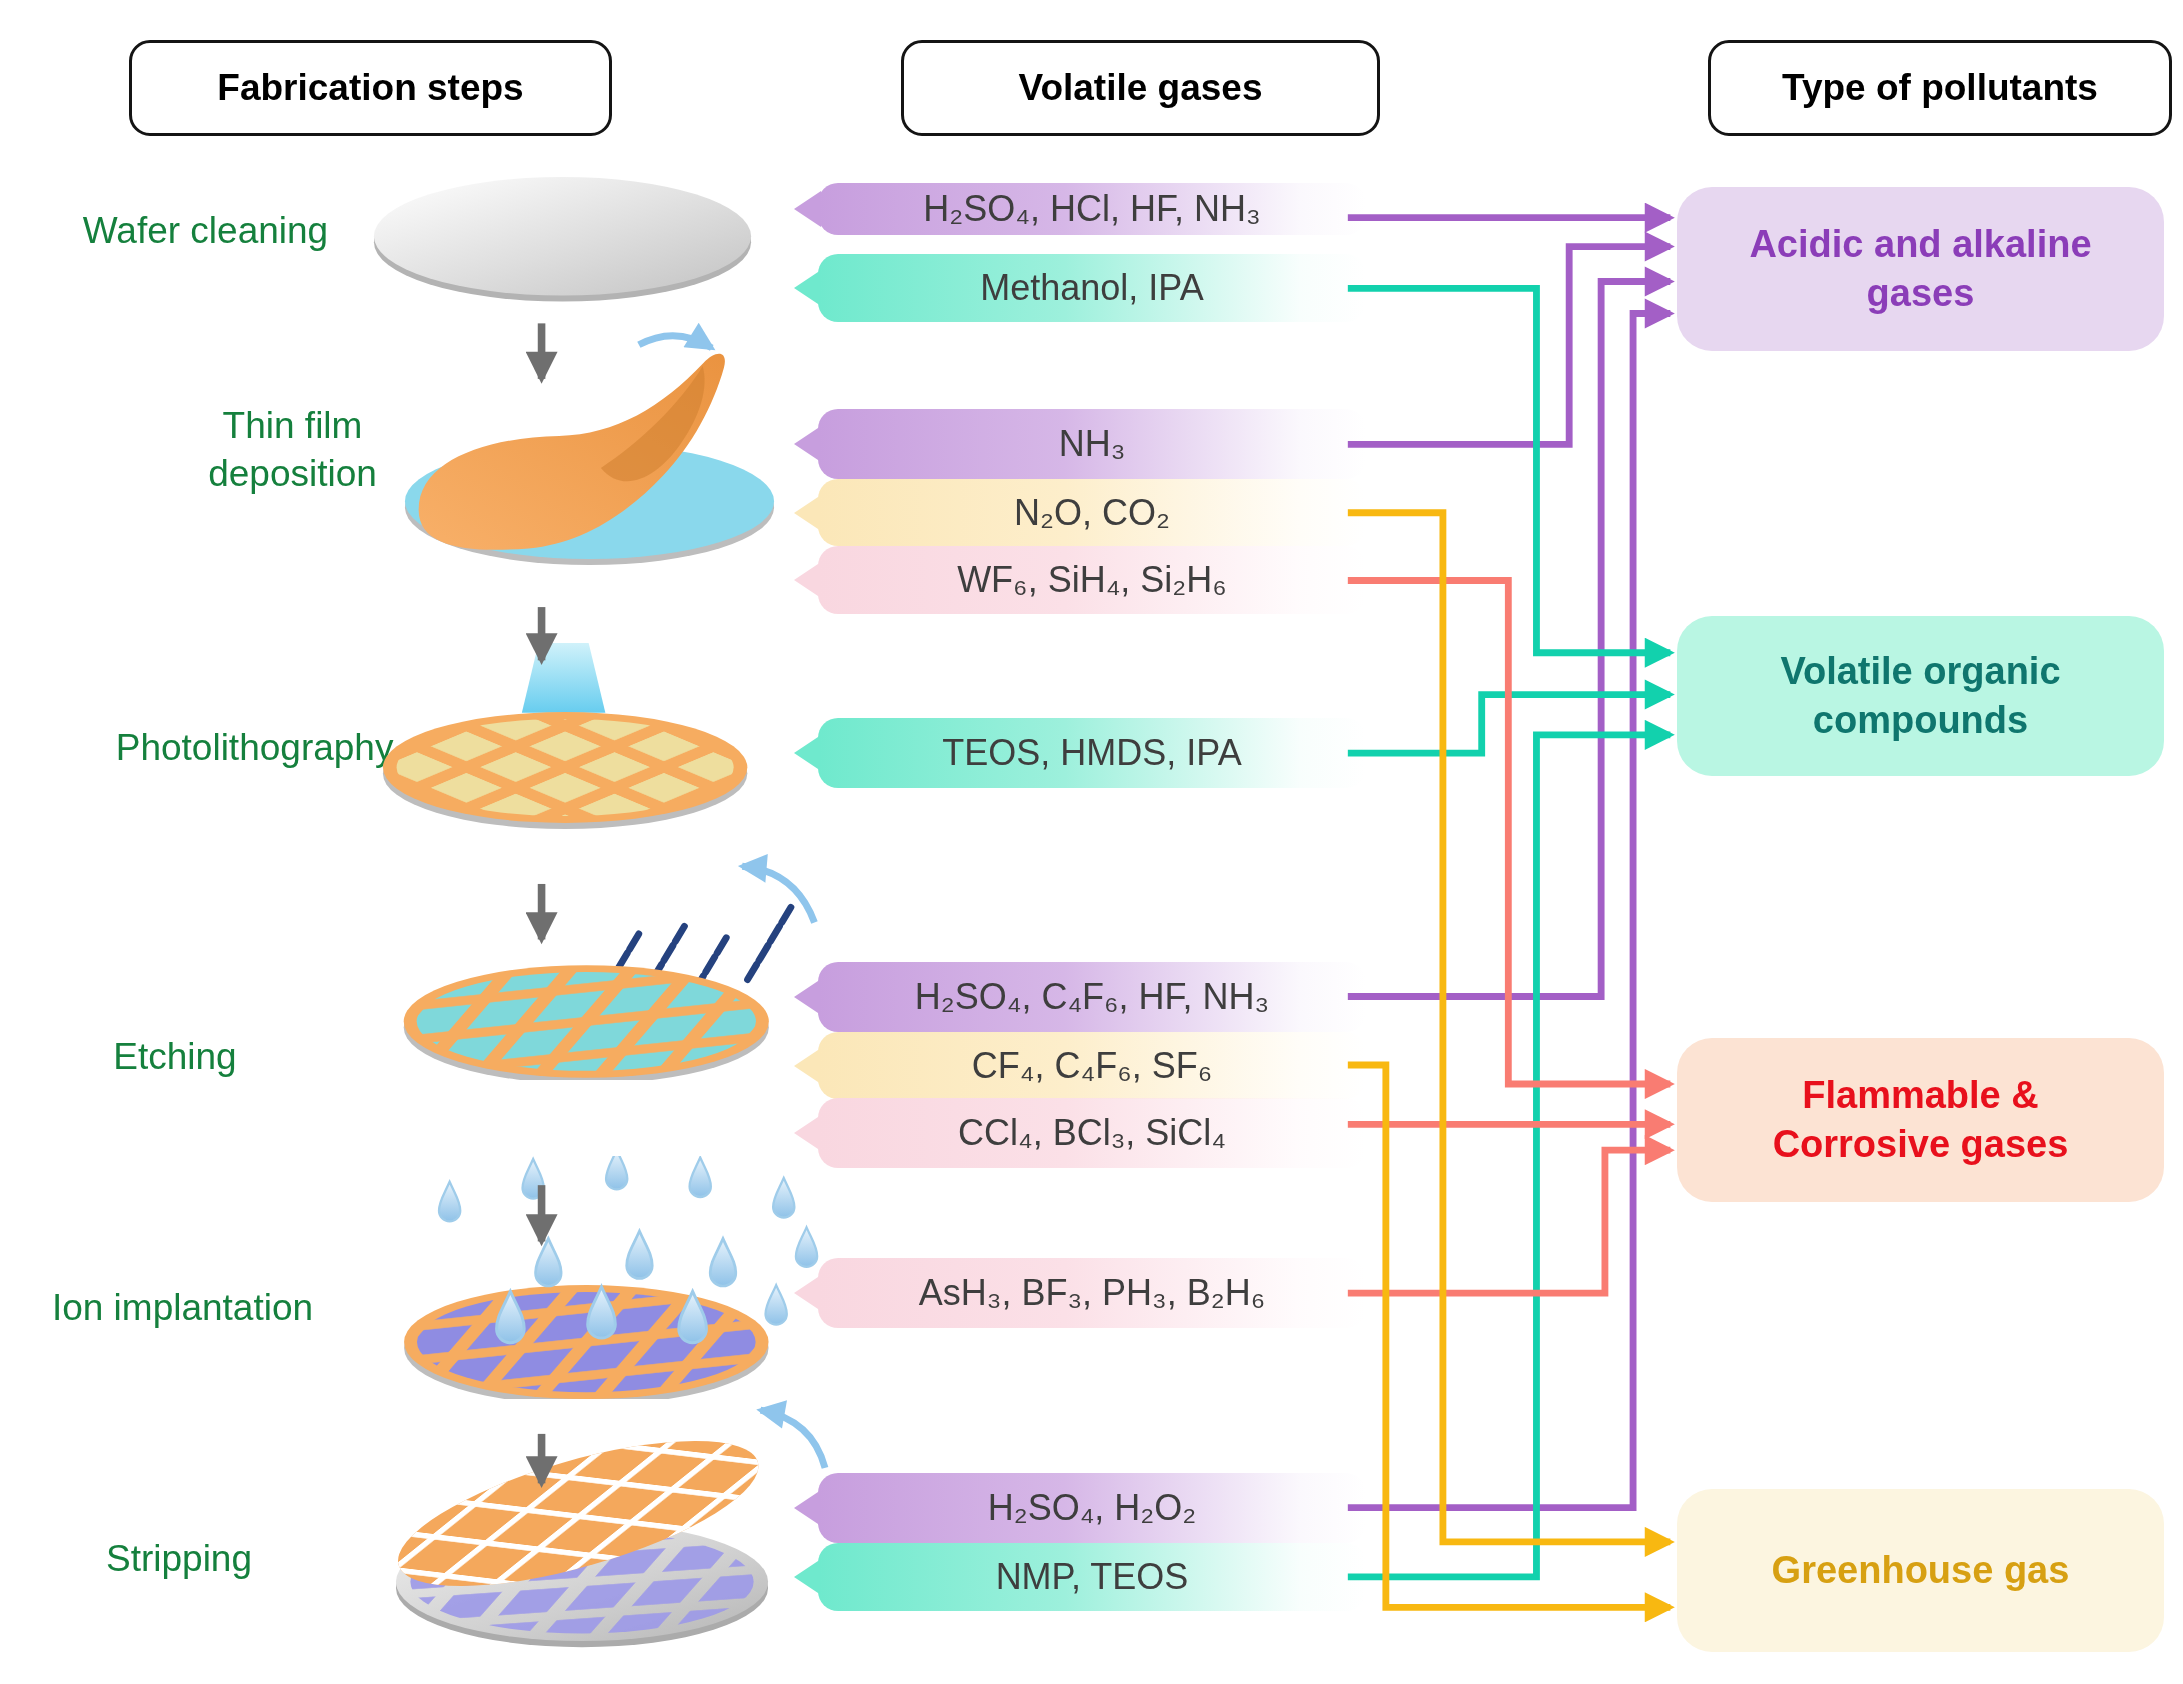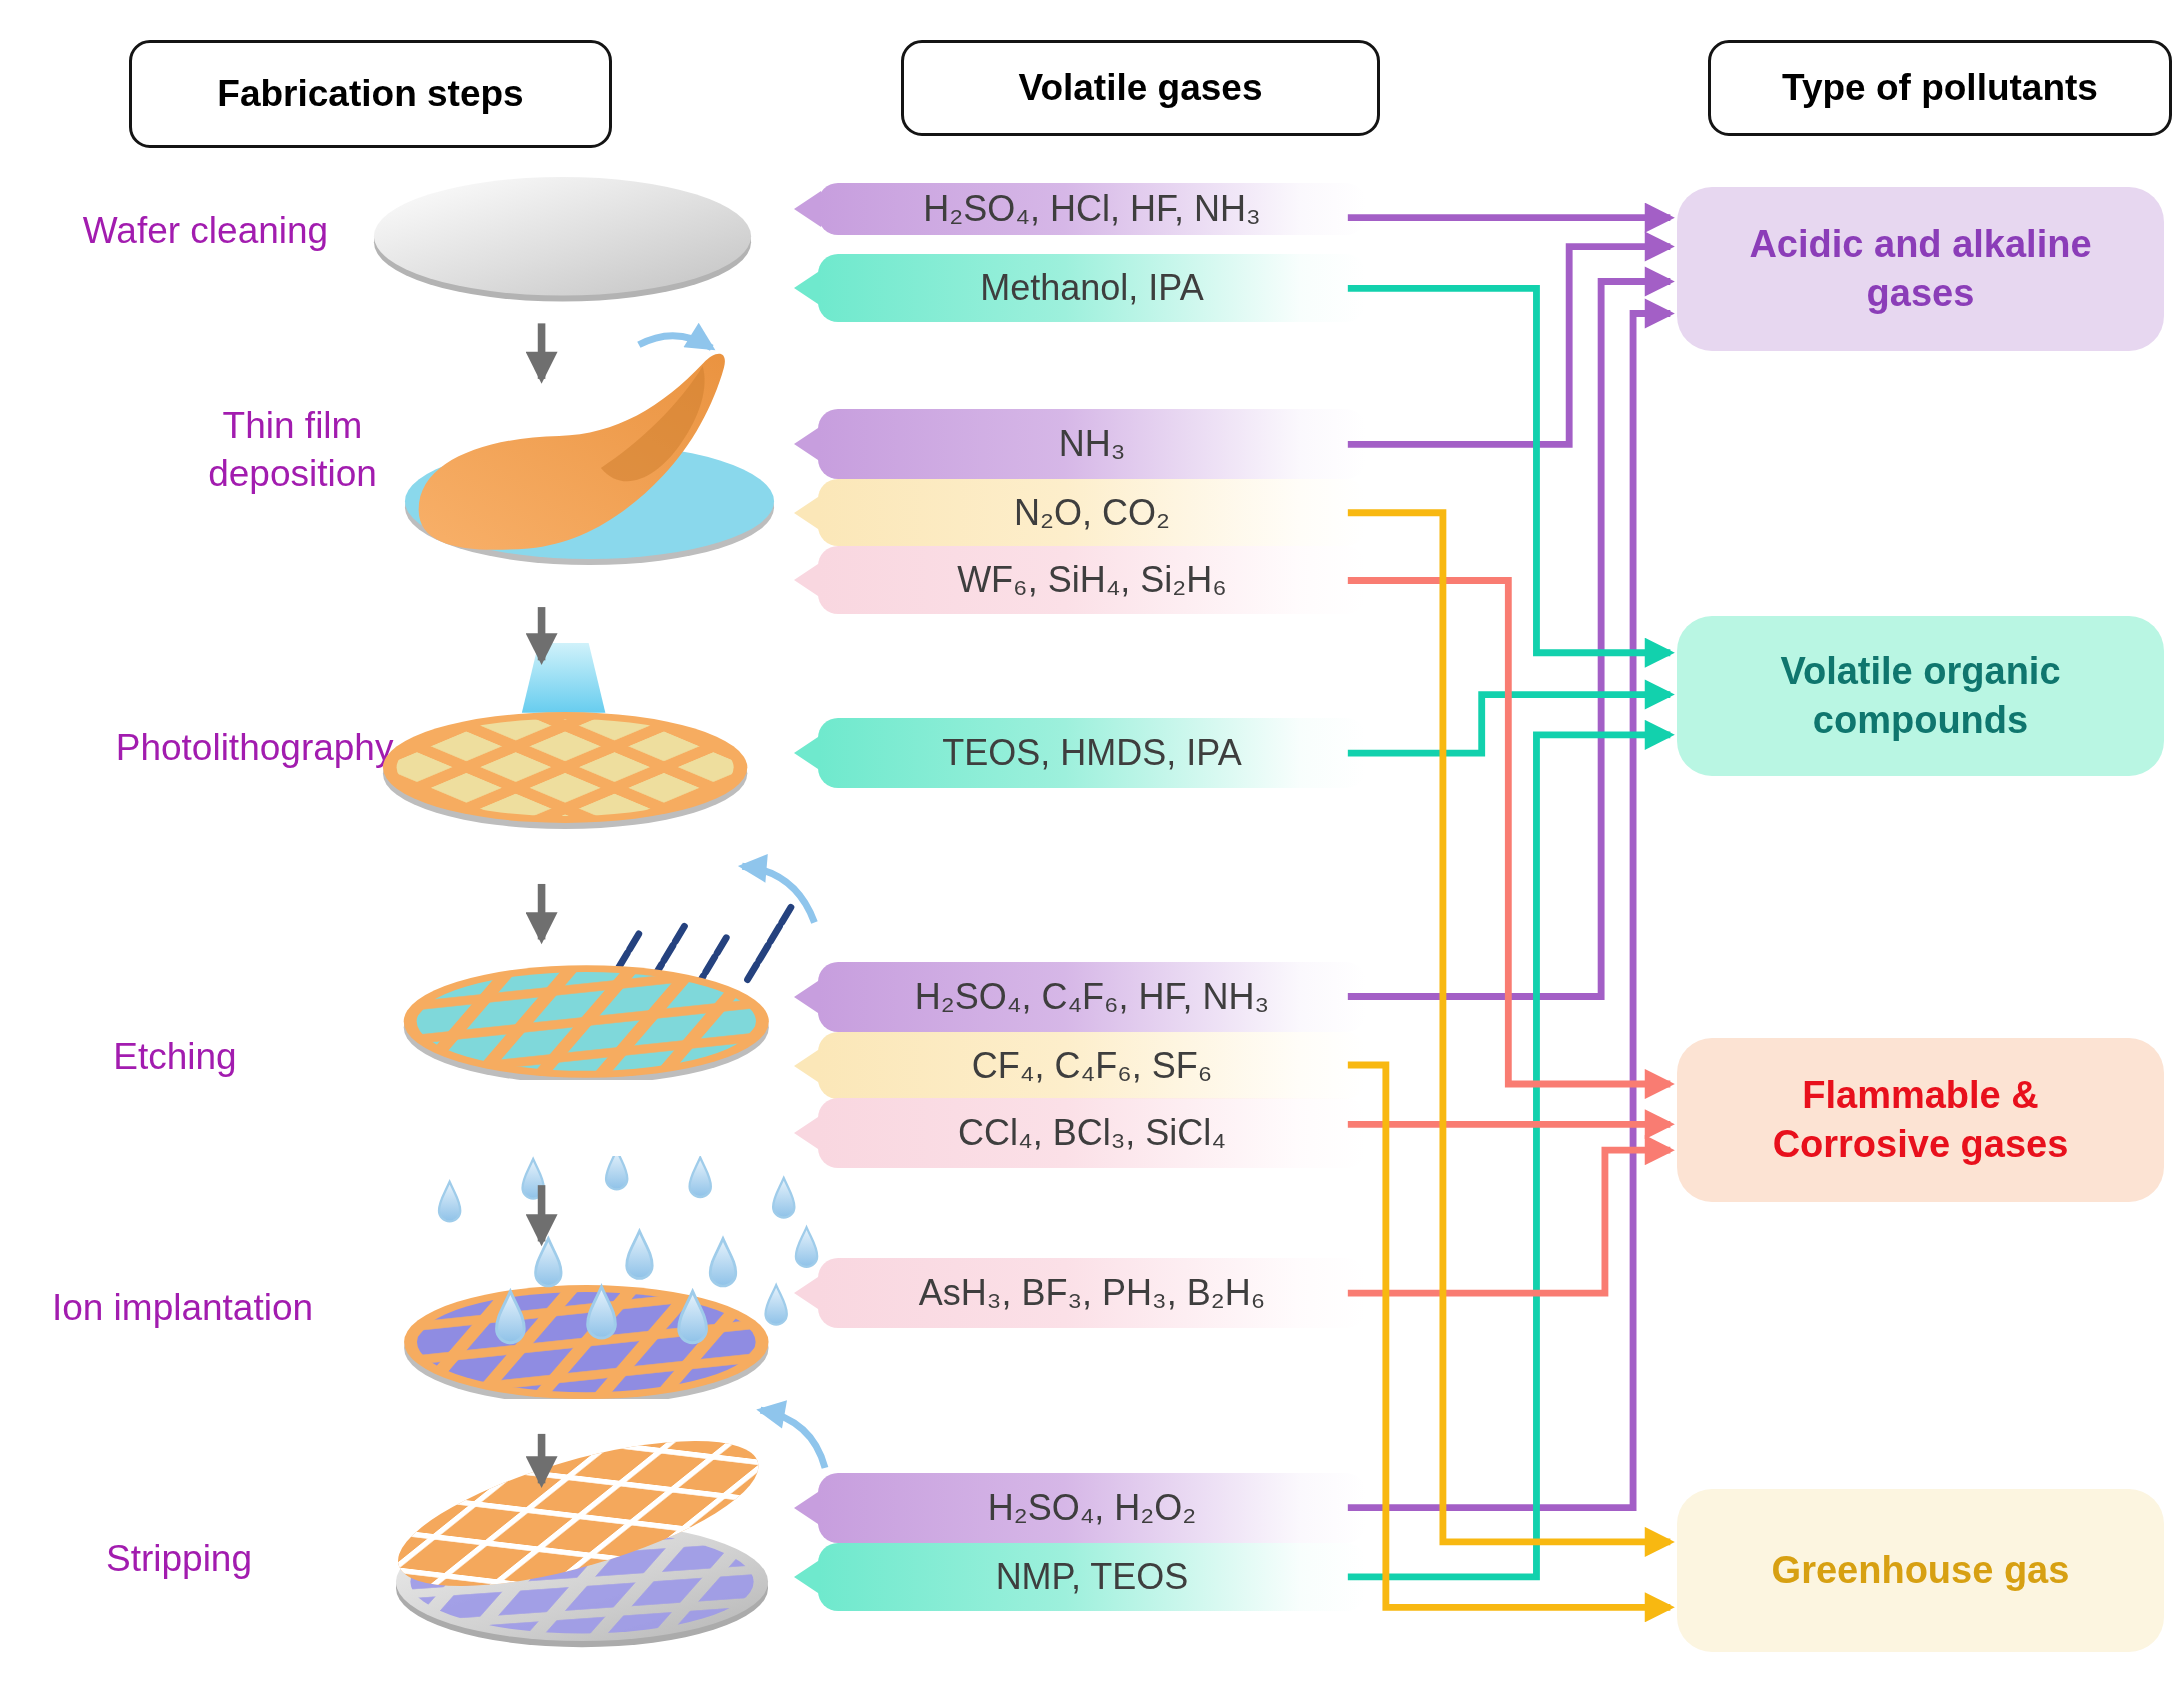--- a/index.html
+++ b/index.html
@@ -1,18 +1,18 @@
 <!DOCTYPE html>
 <html style="font-size:12px"><head>
 <meta charset="utf-8">
 <style>
   html,body{margin:0;padding:0;background:#ffffff;}
   body{width:2183px;height:1685px;position:relative;font-family:"Liberation Sans",sans-serif;overflow:hidden;}
   .hdr{position:absolute;background:#fff;border:3px solid #141414;border-radius:21px;display:flex;align-items:center;justify-content:center;font-weight:bold;font-size:37px;color:#000;box-sizing:border-box;}
-  .step-label{position:absolute;font-size:37px;color:#a21caf;text-align:center;white-space:pre-line;line-height:1.3;}
+  .step-label{position:absolute;font-size:37px;color:#15803d;text-align:center;white-space:pre-line;line-height:1.3;}
   .bubble{position:absolute;left:818px;width:548px;border-radius:20px;display:flex;align-items:center;justify-content:center;font-size:36px;color:#3e3e3e;}
   .bubble::before{content:"";position:absolute;left:-24px;top:50%;transform:translateY(-50%);border-top:18px solid transparent;border-bottom:18px solid transparent;border-right:27px solid transparent;}
   .bubble.purple{background:linear-gradient(90deg,#c79ede 0%,#d6b7e7 45%,rgba(243,236,249,0.35) 88%,rgba(255,255,255,0) 100%);}
   .bubble.purple::before{border-right-color:#c79ede;}
   .bubble.teal{background:linear-gradient(90deg,#6fe9cd 0%,#9df0dc 45%,rgba(235,252,248,0.35) 88%,rgba(255,255,255,0) 100%);}
   .bubble.teal::before{border-right-color:#6fe9cd;}
   .bubble.yellow{background:linear-gradient(90deg,#fbe7b8 0%,#fdeecb 45%,rgba(255,250,238,0.4) 88%,rgba(255,255,255,0) 100%);}
   .bubble.yellow::before{border-right-color:#fbe7b8;}
   .bubble.pink{background:linear-gradient(90deg,#f9d7e0 0%,#fbe0e7 45%,rgba(255,246,249,0.4) 88%,rgba(255,255,255,0) 100%);}
   .bubble.pink::before{border-right-color:#f9d7e0;}
@@ -20,21 +20,21 @@
   .pbox.acidic{background:#e7d7f0;color:#8b3db8;}
   .pbox.voc{background:#b9f6e3;color:#0f766e;}
   .pbox.flammable{background:#fce3d3;color:#e8101c;}
   .pbox.greenhouse{background:#fcf5e0;color:#d7a012;}
   svg.ill{position:absolute;}
   svg.overlay{position:absolute;left:0;top:0;pointer-events:none;}
 </style>
 </head>
 <body>
 
-<div class="hdr" style="left:129px;top:40px;width:483px;height:108px">Fabrication steps</div>
+<div class="hdr" style="left:129px;top:40px;width:483px;height:96px">Fabrication steps</div>
 <div class="hdr" style="left:901px;top:40px;width:479px;height:96px">Volatile gases</div>
 <div class="hdr" style="left:1708px;top:40px;width:464px;height:96px">Type of pollutants</div>
 
 <div class="step-label" style="left:23px;top:207px;width:365px">Wafer cleaning</div>
 <div class="step-label" style="left:110px;top:402px;width:365px">Thin film
 deposition</div>
 <div class="step-label" style="left:7.6px;top:724px;width:494px">Photolithography</div>
 <div class="step-label" style="left:23px;top:1033px;width:304px">Etching</div>
 <div class="step-label" style="left:15px;top:1284px;width:335px">Ion implantation</div>
 <div class="step-label" style="left:27px;top:1535px;width:304px">Stripping</div>

